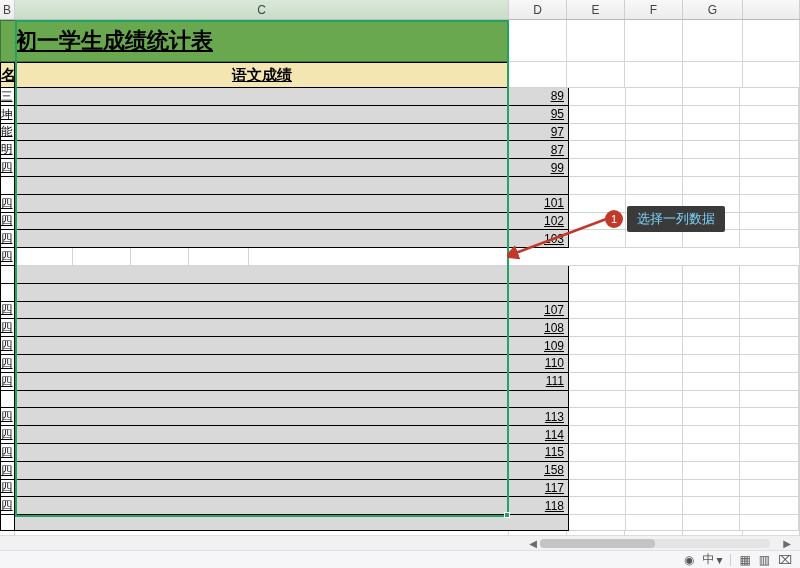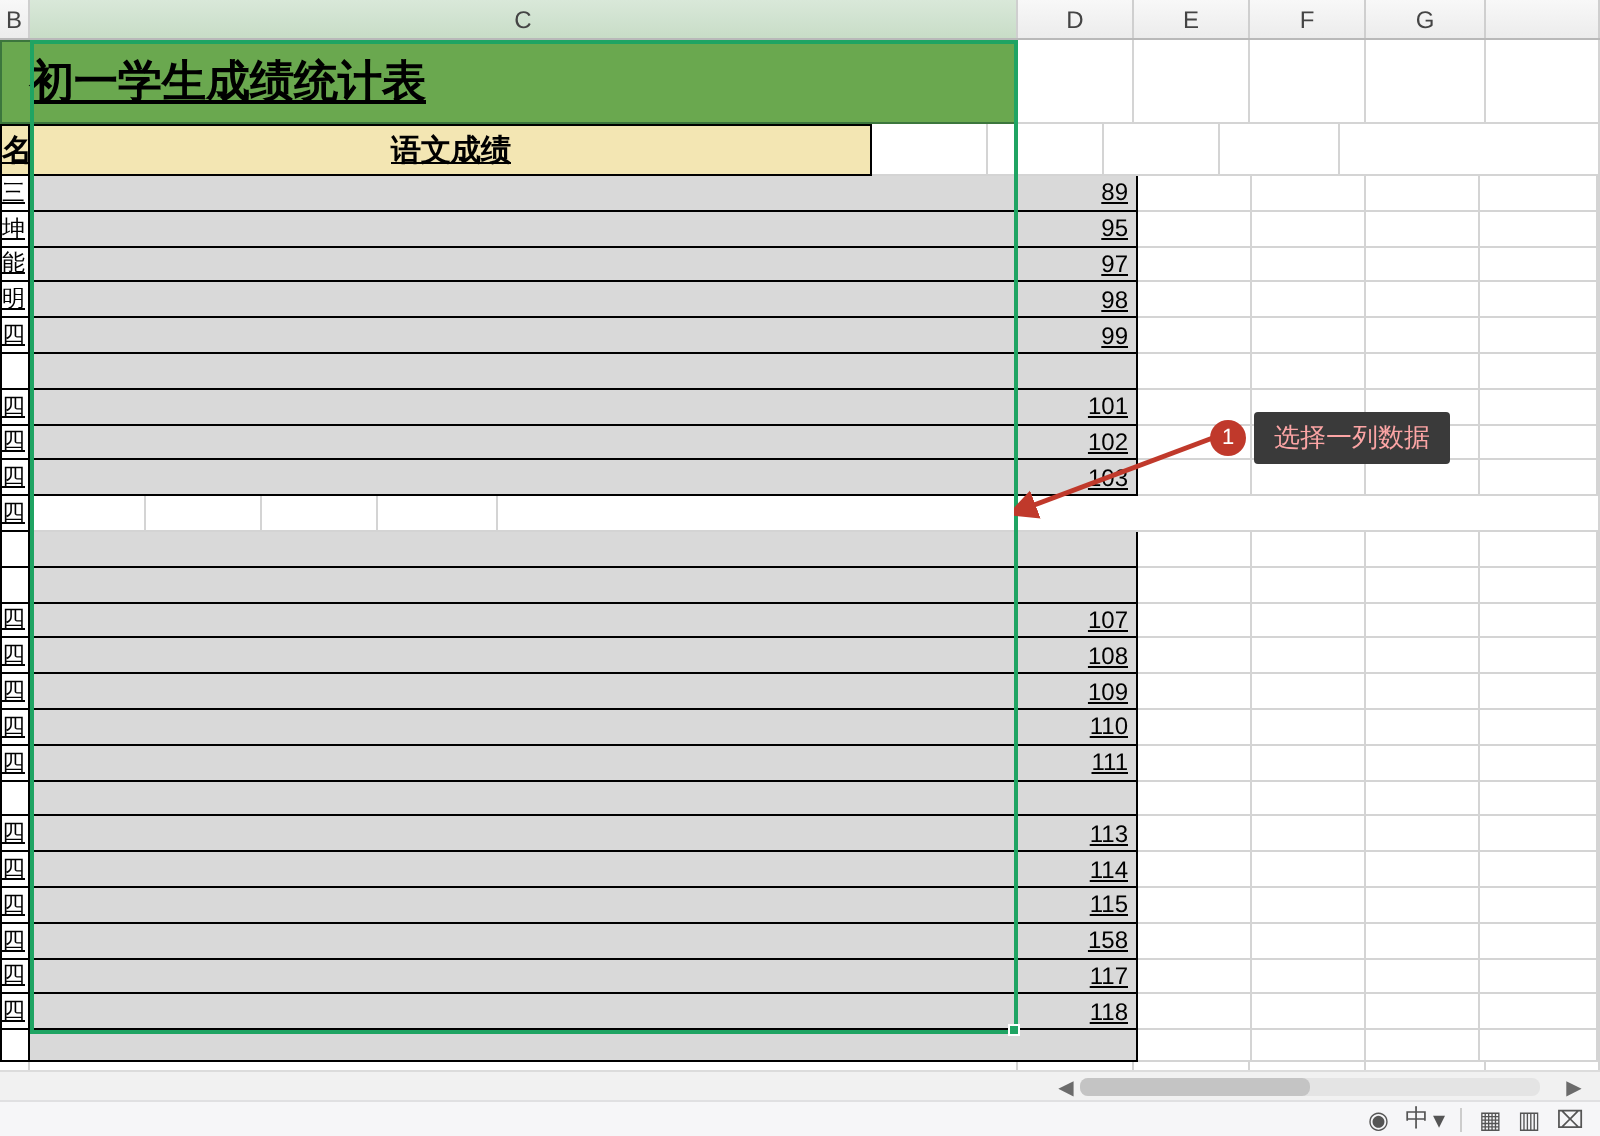--- a/index.html
+++ b/index.html
@@ -78,21 +78,21 @@
   }
   .hdr-row { height: 26px; }
   .hdr-b, .hdr-c {
     background: #f3e6b3;
     border: 1px solid #000;
     font-size: 15px;
     font-weight: bold;
     display:flex; align-items:center; justify-content:center;
   }
   .hdr-b { width:15px; justify-content:flex-start; padding-left:0; }
-  .hdr-c { width:421px; }
+  .hdr-c { width:494px; }
 
   .data-b {
     width:15px;
     border: 1px solid #000;
     border-top: none;
     font-size: 11.5px;
     display:flex; align-items:center;
     background:#fff;
     overflow:hidden;
   }
@@ -140,21 +140,21 @@
     border-radius:50%;
     background:#c0392b;
     color:#fff;
     font-size:11px;
     display:flex;align-items:center;justify-content:center;
   }
   .annot-label {
     position:absolute;
     left:120px; top:6px;
     background:#3a3a3a;
-    color:#fca5a5;
+    color:#7dd3fc;
     font-size:13px;
     padding:4px 10px;
     border-radius:2px;
     white-space:nowrap;
   }
 
   
   .hscroll {
     position:absolute;
     left:0; bottom:18px;
@@ -262,21 +262,21 @@
           <div class="data-b">能</div>
           <div class="data-c">97</div>
           <div class="cell cD"></div>
           <div class="cell cE"></div>
           <div class="cell cF"></div>
           <div class="cell cG"></div>
           <div class="cell cH"></div>
         </div>
         <div class="row" style="height: 17.8px;">
           <div class="data-b">明</div>
-          <div class="data-c">98</div>
+          <div class="data-c">87</div>
           <div class="cell cD"></div>
           <div class="cell cE"></div>
           <div class="cell cF"></div>
           <div class="cell cG"></div>
           <div class="cell cH"></div>
         </div>
         <div class="row" style="height: 17.8px;">
           <div class="data-b">四</div>
           <div class="data-c">99</div>
           <div class="cell cD"></div>

